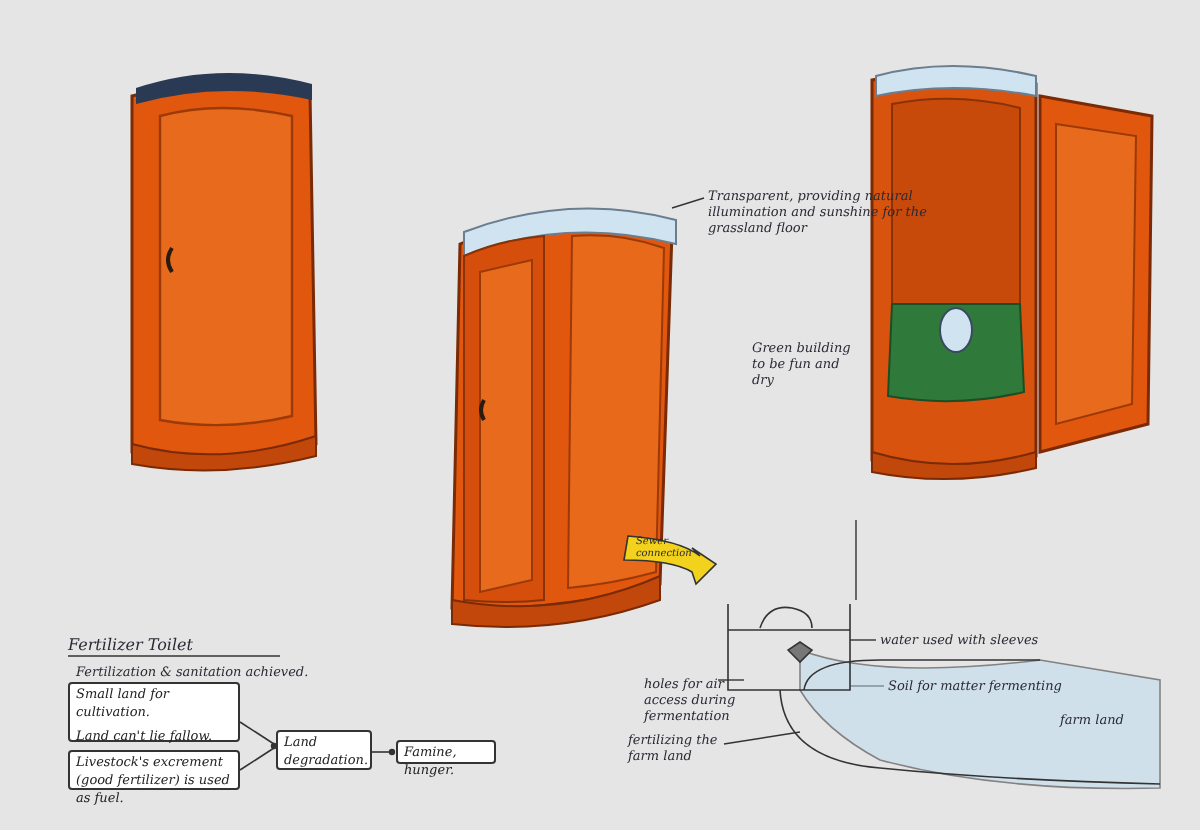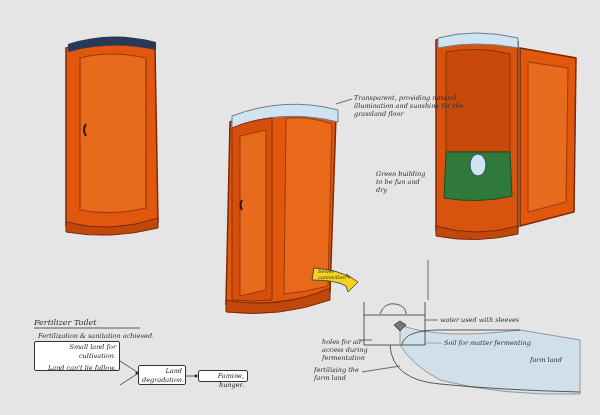--- a/index.html
+++ b/index.html
@@ -1,18 +1,18 @@
 <!DOCTYPE html>
 <html><head>
 <meta charset="utf-8">
 <style>
   html,body{margin:0;padding:0;background:#ffffff;}
   #canvas{position:relative;width:600px;height:415px;overflow:hidden;background:#e5e5e5;font-family:"DejaVu Sans",sans-serif;}
   .hand{position:absolute;font-family:"DejaVu Serif",serif;font-style:italic;color:#2a2a35;font-size:6.5px;line-height:8px;}
-  .box{position:absolute;border:1px solid #333;border-radius:2px;font-family:"DejaVu Serif",serif;font-style:italic;font-size:6.5px;line-height:9px;color:#222;padding:1px 3px;box-sizing:border-box;background:#fff;text-align:right;}
+  .box{position:absolute;border:1px solid #333;border-radius:2px;font-family:"DejaVu Serif",serif;font-style:italic;font-size:6.5px;line-height:9px;color:#222;padding:1px 3px;box-sizing:border-box;background:#fff;}
   svg{position:absolute;left:0;top:0;}
 </style>
 </head>
 <body>
 
 <div id="canvas">
   <svg width="600" height="415" viewBox="0 0 600 415">
 
     <g>
       <path d="M66,48 Q108,36 155,46 L158,222 Q110,236 66,226 Z" fill="#e2570e" stroke="#7a2a05" stroke-width="1.5"></path>
@@ -84,15 +84,16 @@
   <div class="hand" style="left:308px;top:338px;width:52px;margin-left:14px;">holes for air access during fermentation</div>
   <div class="hand" style="left:314px;top:366px;width:48px;">fertilizing the farm land</div>
   <div class="hand" style="left:530px;top:356px;width:40px;">farm land</div>
 
   <div class="hand" style="left:34px;top:319px;font-size:8px;">Fertilizer Toilet</div>
   <div class="hand" style="left:38px;top:332px;font-size:6.5px;">Fertilization &amp; sanitation achieved.</div>
   <div class="box" style="left:34px;top:341px;width:86px;height:30px;">
     <div>Small land for cultivation.</div>
     <div style="margin-top:3px;">Land can't lie fallow.</div>
   </div>
+  <div class="box" style="left:34px;top:375px;width:86px;height:20px;">Livestock's excrement (good fertilizer) is used as fuel.</div>
   <div class="box" style="left:138px;top:365px;width:48px;height:20px;">Land degradation.</div>
   <div class="box" style="left:198px;top:370px;width:50px;height:12px;">Famine, hunger.</div>
 </div>
 
 </body></html>

